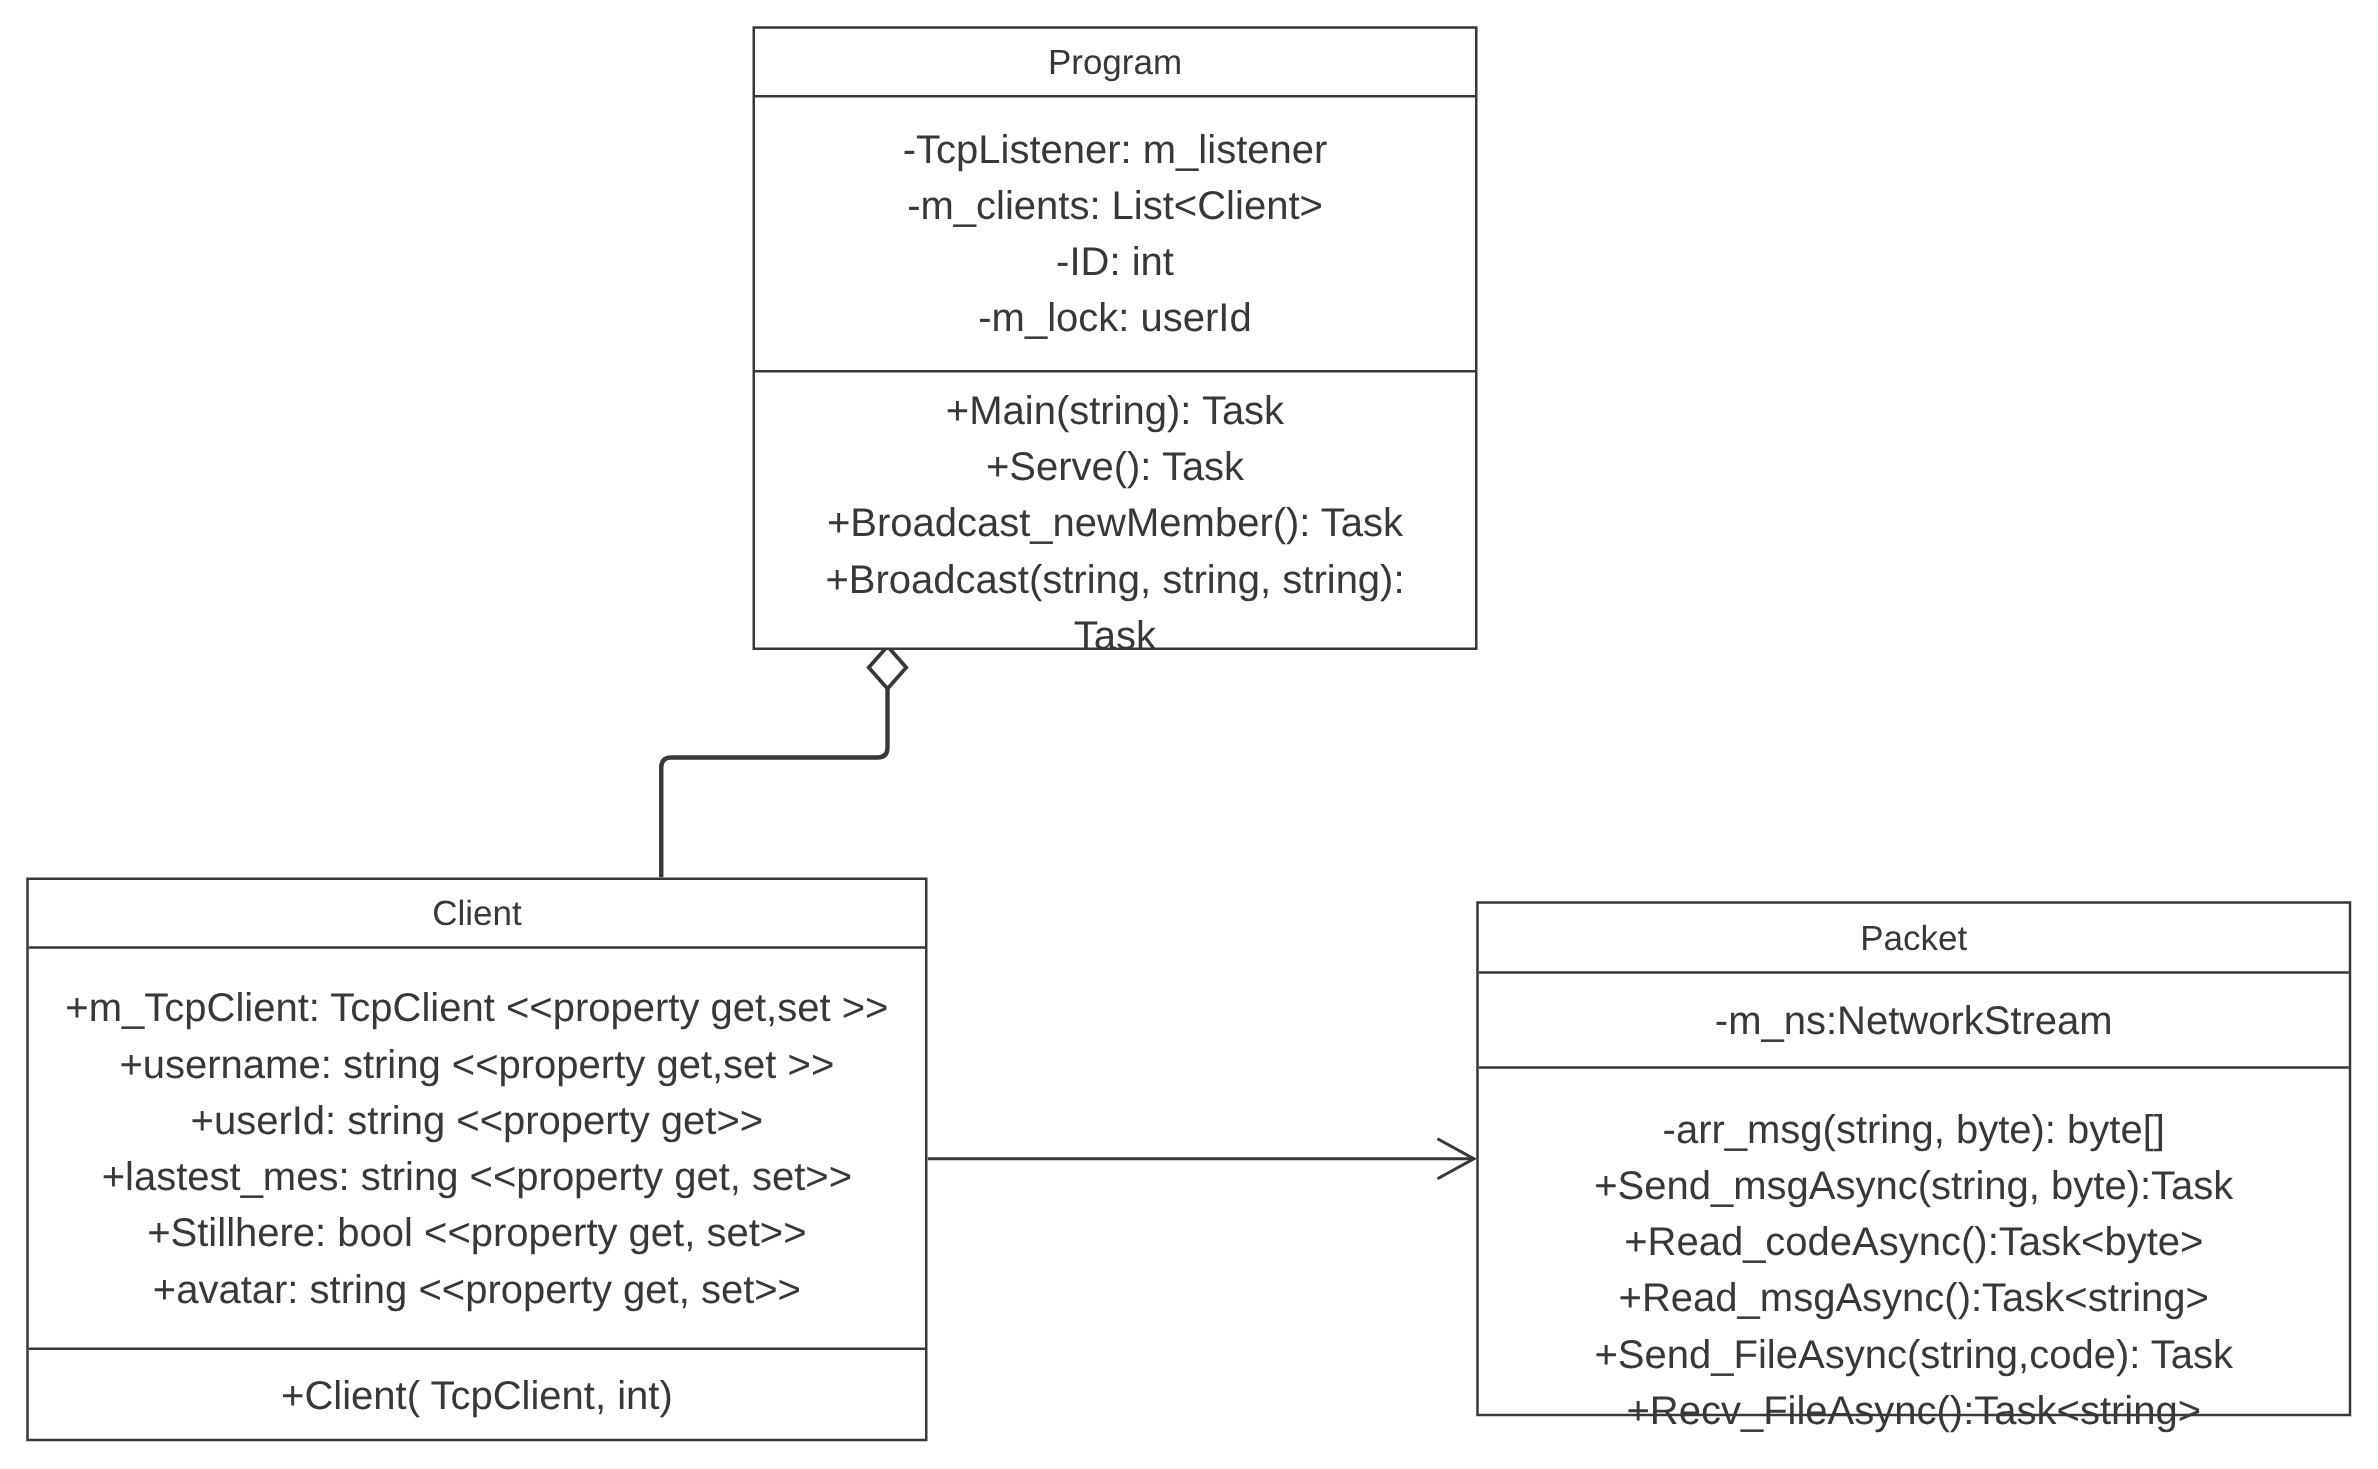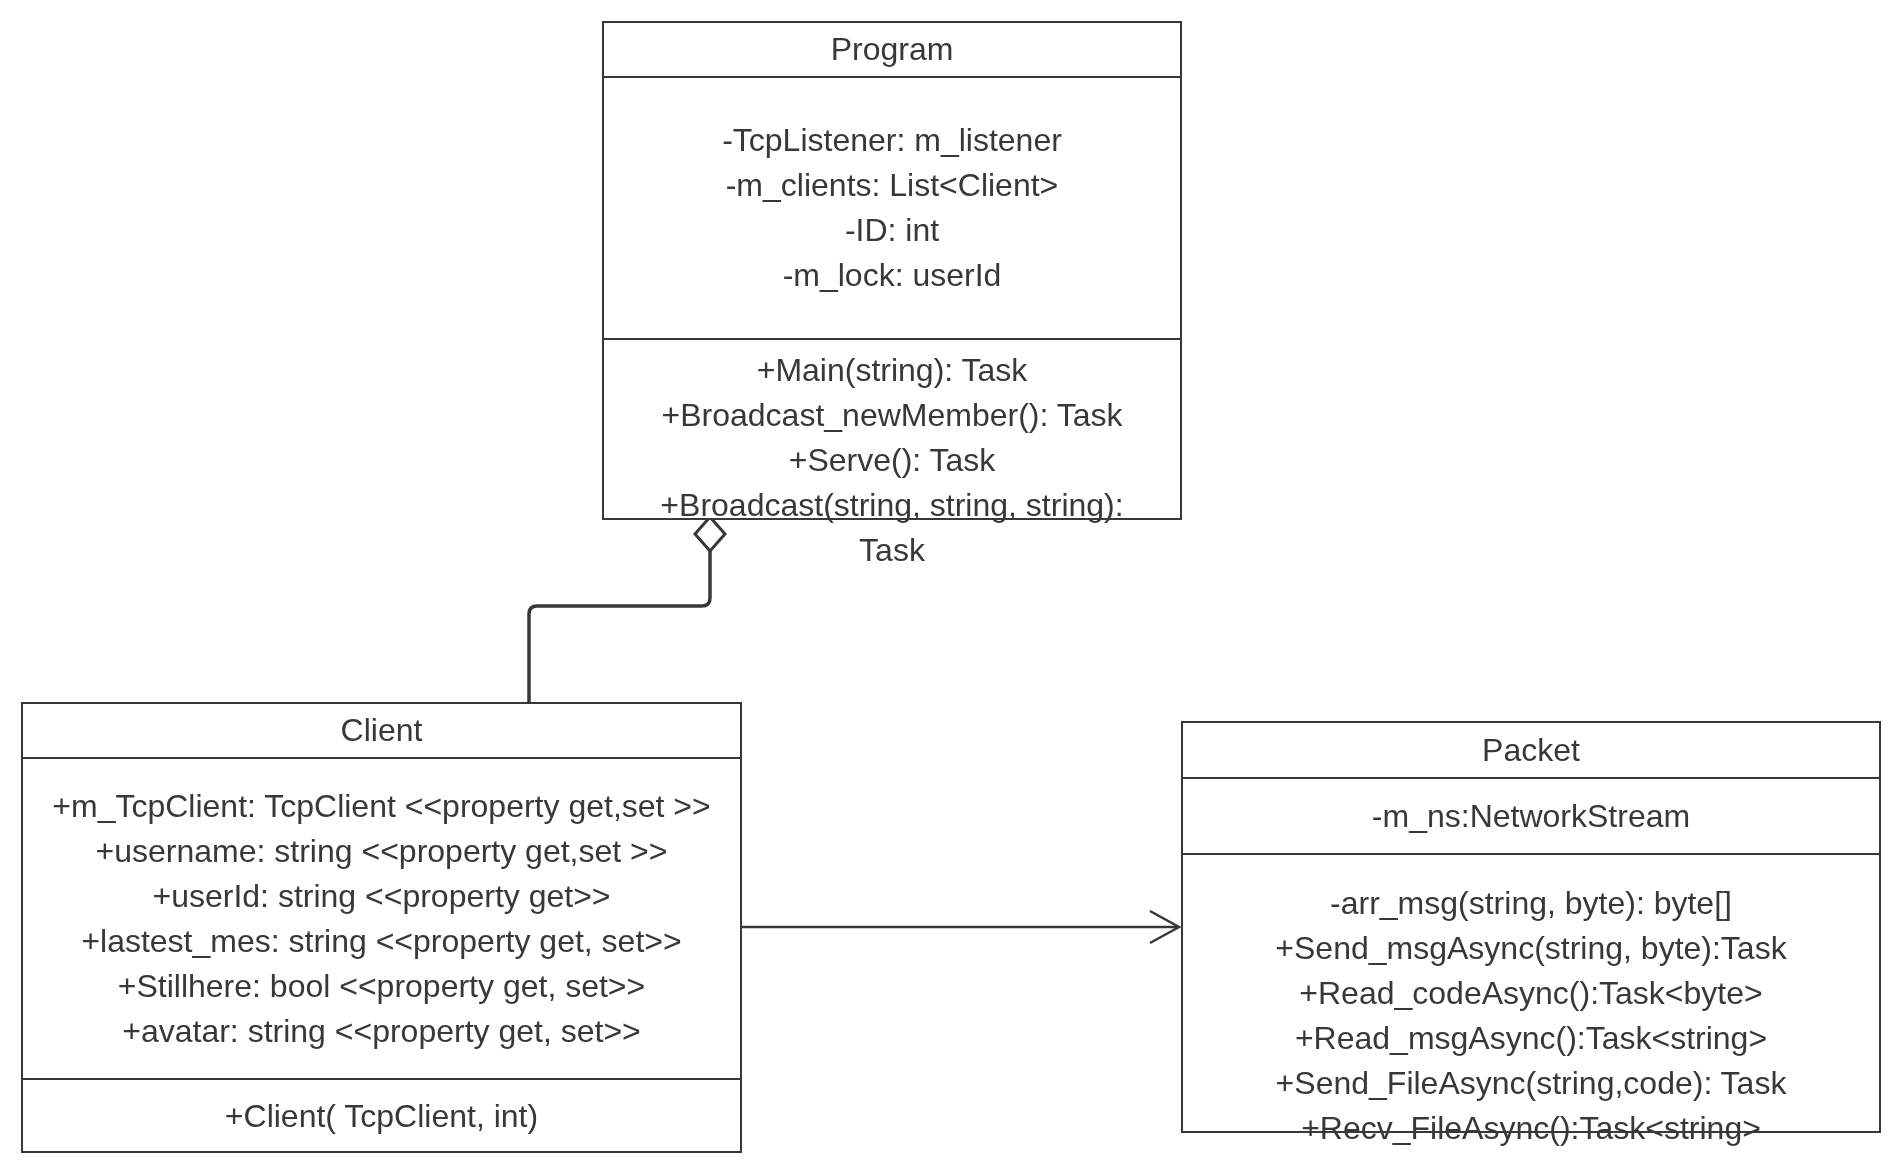--- a/index.html
+++ b/index.html
@@ -32,38 +32,38 @@
     font-size: 32px;
     line-height: 45px;
     text-align: center;
   }
   .uml-title {
     box-sizing: border-box;
     border-bottom: 2px solid #383838;
     display: flex;
     align-items: center;
     justify-content: center;
-    font-size: 32px;
+    font-size: 28px;
   }
   .uml-section {
     box-sizing: border-box;
     display: flex;
     flex-direction: column;
     justify-content: center;
   }
   .uml-section.with-sep {
     border-bottom: 2px solid #383838;
   }
   .member-line {
     white-space: normal;
   }
   
   .class-program { left: 602px; top: 21px; width: 580px; height: 499px; }
   .class-program .uml-title   { height: 55px; }
-  .class-program .attrs       { height: 262px; }
+  .class-program .attrs       { height: 220px; }
   .class-program .methods     { height: 240px; padding: 0 45px; }
   
   .class-client { left: 21px; top: 702px; width: 721px; height: 451px; }
   .class-client .uml-title    { height: 55px; }
   .class-client .attrs        { height: 321px; }
   .class-client .methods      { height: 73px; }
   
   .class-packet { left: 1181px; top: 721px; width: 700px; height: 412px; }
   .class-packet .uml-title    { height: 56px; }
   .class-packet .attrs        { height: 76px; }
@@ -87,22 +87,22 @@
   <div class="uml-class class-program">
     <div class="uml-title">Program</div>
     <div class="uml-section with-sep attrs">
         <div class="member-line">-TcpListener: m_listener</div>
         <div class="member-line">-m_clients: List&lt;Client&gt;</div>
         <div class="member-line">-ID: int</div>
         <div class="member-line">-m_lock: userId</div>
       </div>
     <div class="uml-section methods">
         <div class="member-line">+Main(string): Task</div>
+        <div class="member-line">+Serve(): Task</div>
         <div class="member-line">+Broadcast_newMember(): Task</div>
-        <div class="member-line">+Serve(): Task</div>
         <div class="member-line">+Broadcast(string, string, string): Task</div>
       </div>
   </div>
 
   <div class="uml-class class-client">
     <div class="uml-title">Client</div>
     <div class="uml-section with-sep attrs">
         <div class="member-line">+m_TcpClient: TcpClient &lt;&lt;property get,set &gt;&gt;</div>
         <div class="member-line">+username: string &lt;&lt;property get,set &gt;&gt;</div>
         <div class="member-line">+userId: string &lt;&lt;property get&gt;&gt;</div>

